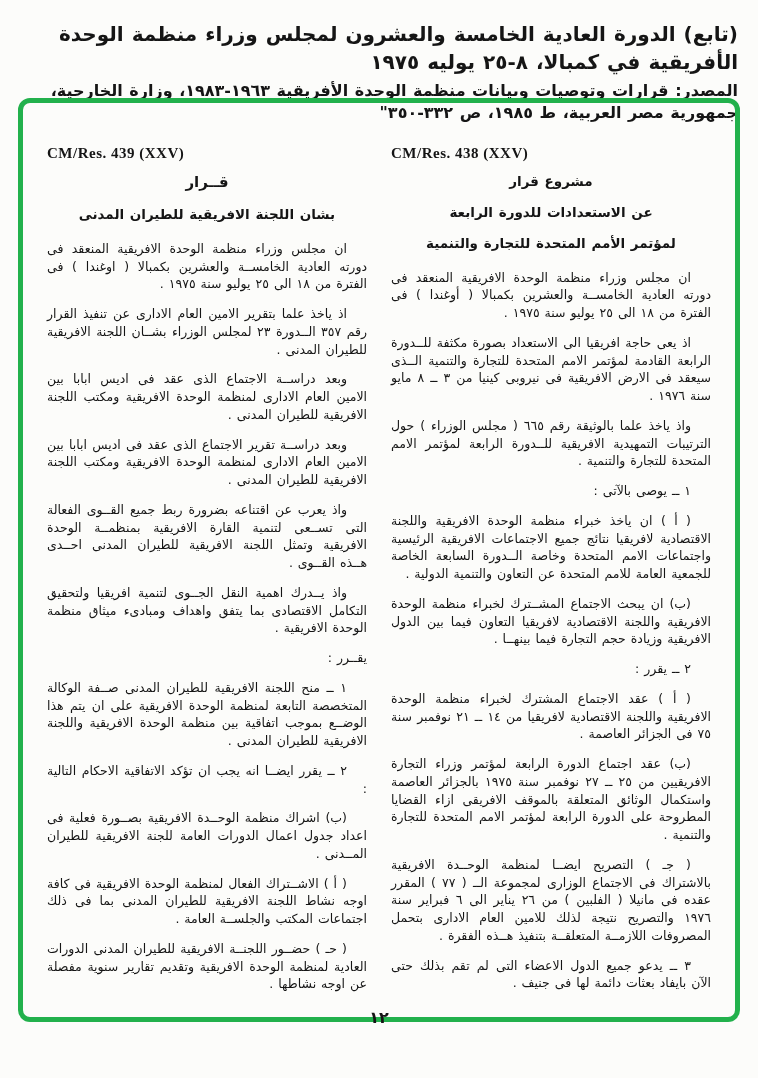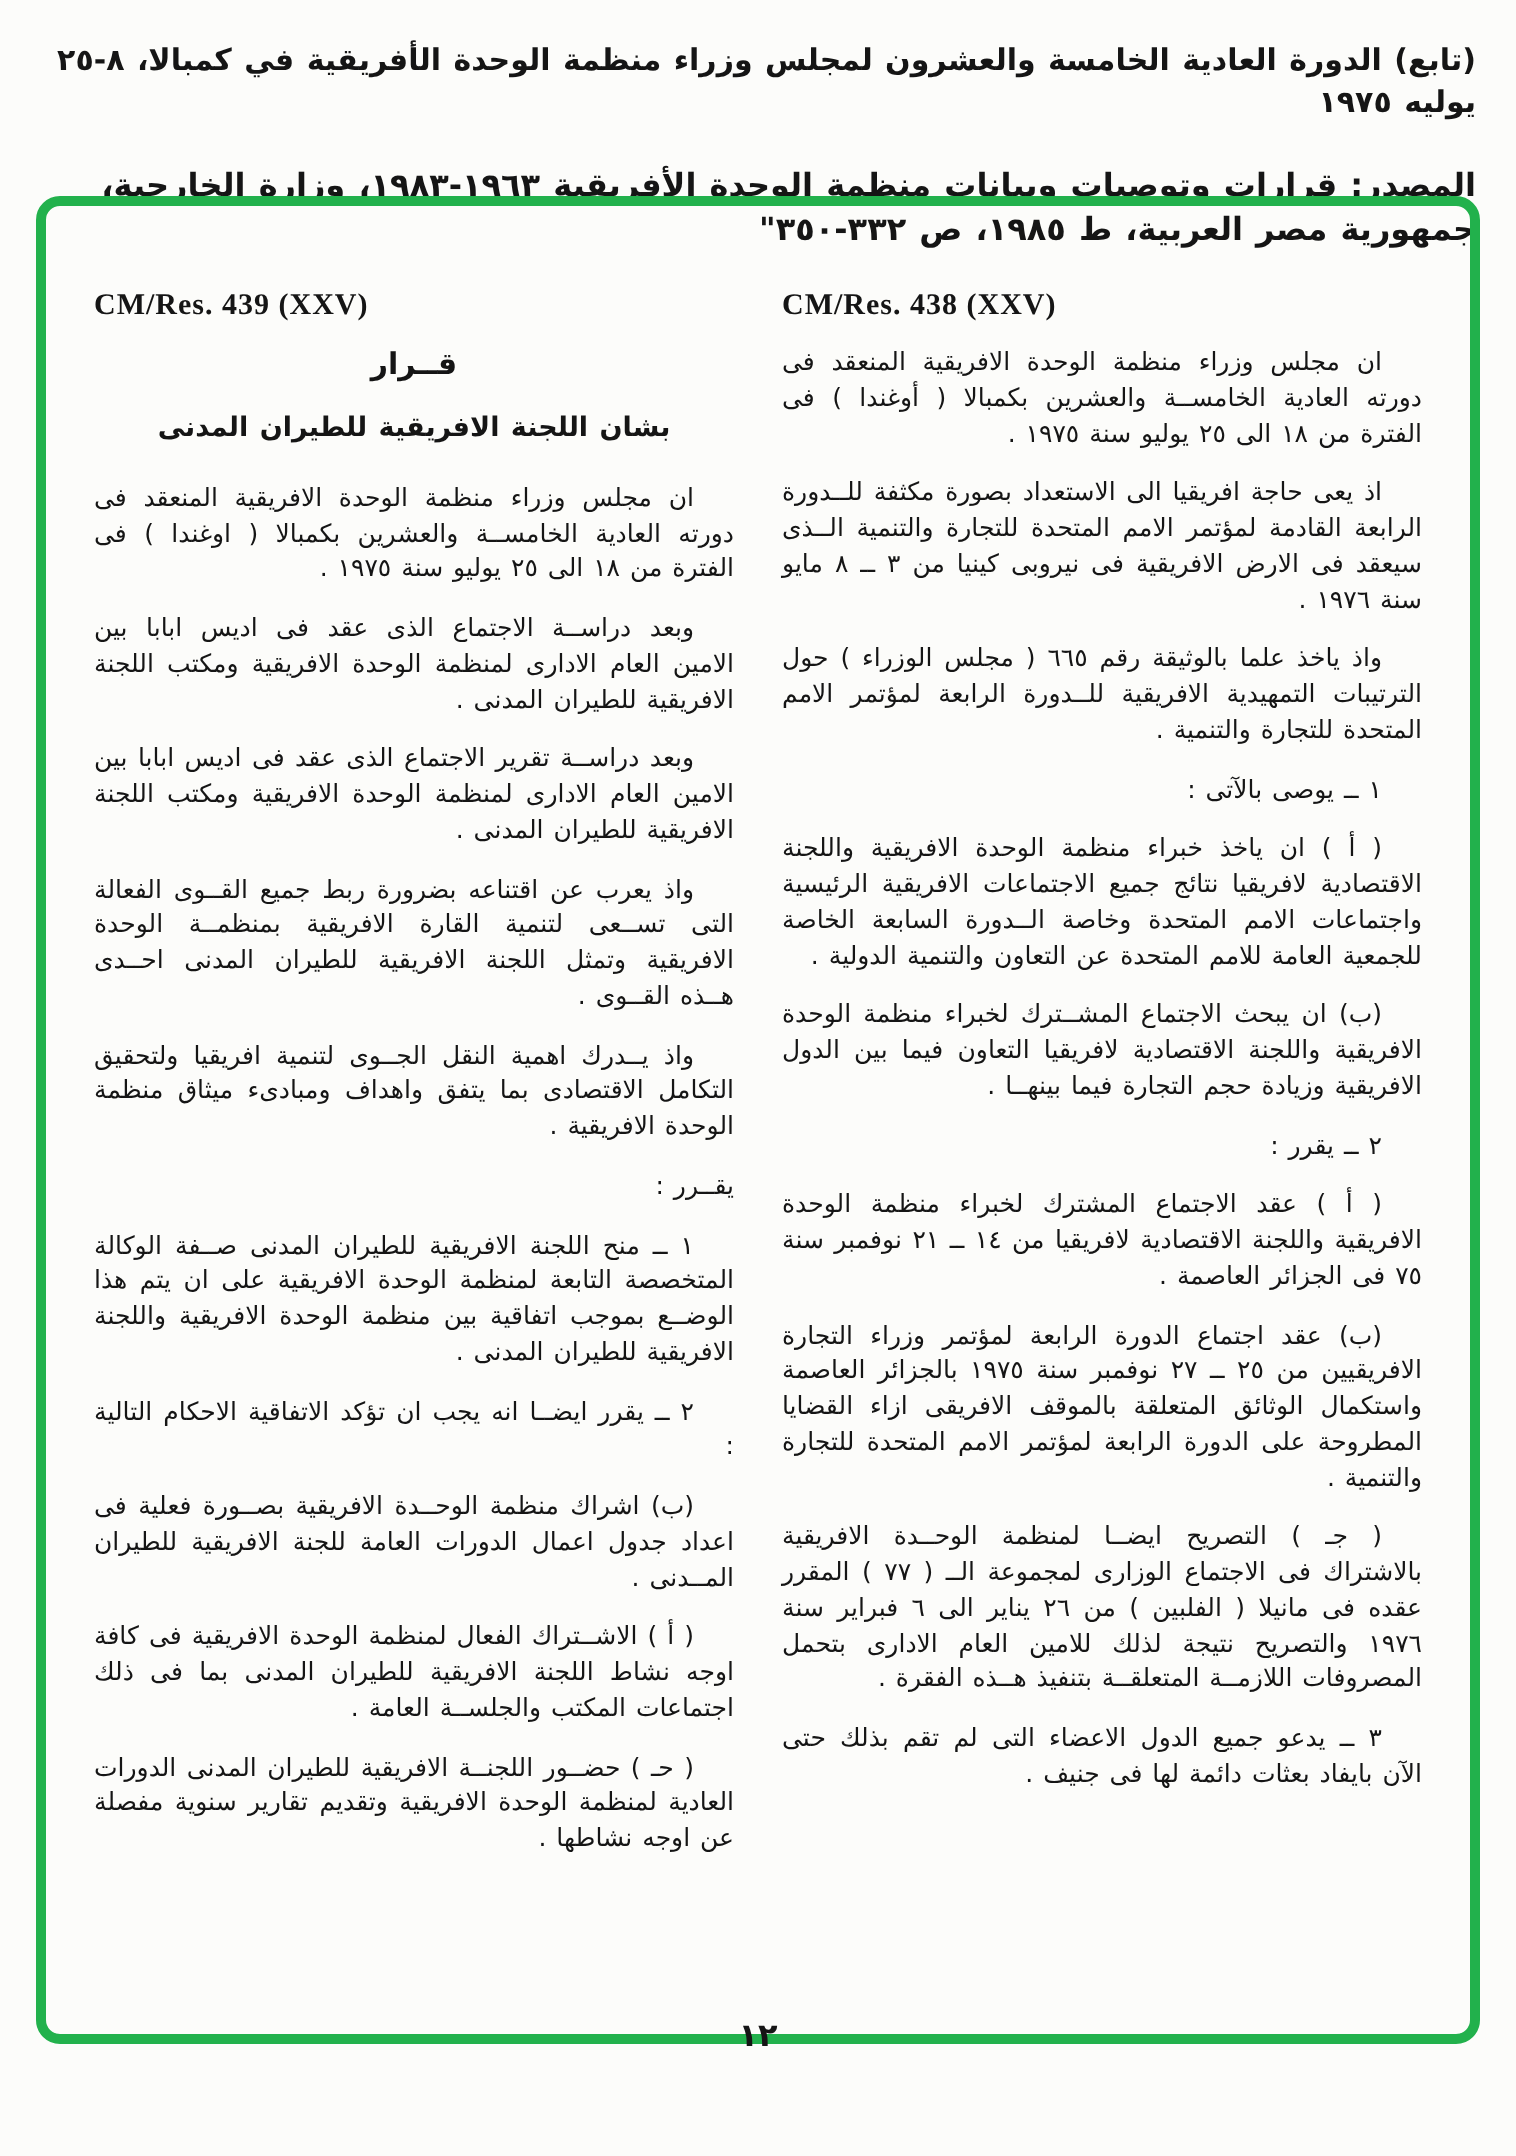--- a/index.html
+++ b/index.html
@@ -9,23 +9,23 @@
     position:relative;
     font-family:"DejaVu Sans", sans-serif;
     color:#151515;
     overflow:hidden;
   }
   .page-header{
     position:absolute;top:20px;left:18px;right:20px;
     direction:rtl;text-align:right;
   }
   .header-line1{
-    font-size:15px;font-weight:bold;line-height:1.4;
+    font-size:20px;font-weight:bold;line-height:1.4;
     letter-spacing:-0.2px;word-spacing:1px;
-    margin-bottom:20px;
+    margin-bottom:4px;
   }
   .header-line2{
     font-size:16px;font-weight:bold;line-height:1.4;
     word-spacing:1px;
   }
   .frame{
     position:absolute;left:18px;top:98px;
     width:722px;height:924px;
     box-sizing:border-box;
     border:5px solid #22b14c;
@@ -81,40 +81,46 @@
   <header class="page-header">
     <div class="header-line1">(تابع) الدورة العادية الخامسة والعشرون لمجلس وزراء منظمة الوحدة الأفريقية في كمبالا، ٨-٢٥ يوليه ١٩٧٥</div>
     <div class="header-line2">المصدر:  قرارات وتوصيات وبيانات منظمة الوحدة الأفريقية ١٩٦٣-١٩٨٣، وزارة الخارجية، جمهورية مصر العربية، ط ١٩٨٥، ص ٣٣٢-٣٥٠"</div>
   </header>
 
   <div class="frame" style="border-color: rgb(34, 177, 76);">
     <div class="columns">
 
       <section class="col">
         <div class="res-id">CM/Res. 438 (XXV)</div>
+        <div class="res-title">
+          <div class="t-line">مشروع قرار</div>
+          <div class="t-line">عن الاستعدادات للدورة الرابعة</div>
+          <div class="t-line">لمؤتمر الأمم المتحدة للتجارة والتنمية</div>
+        </div>
         <p class="body">ان مجلس وزراء منظمة الوحدة الافريقية المنعقد فى دورته العادية الخامســة والعشرين بكمبالا ( أوغندا ) فى الفترة من ١٨ الى ٢٥ يوليو سنة ١٩٧٥ .</p>
         <p class="body">اذ يعى حاجة افريقيا الى الاستعداد بصورة مكثفة للــدورة الرابعة القادمة لمؤتمر الامم المتحدة للتجارة والتنمية الــذى سيعقد فى الارض الافريقية فى نيروبى كينيا من ٣ ــ ٨ مايو سنة ١٩٧٦ .</p>
         <p class="body">واذ ياخذ علما بالوثيقة رقم ٦٦٥ ( مجلس الوزراء ) حول الترتيبات التمهيدية الافريقية للــدورة الرابعة لمؤتمر الامم المتحدة للتجارة والتنمية .</p>
         <p class="body">١ ــ يوصى بالآتى :</p>
         <p class="body">( أ ) ان ياخذ خبراء منظمة الوحدة الافريقية واللجنة الاقتصادية لافريقيا نتائج جميع الاجتماعات الافريقية الرئيسية واجتماعات الامم المتحدة وخاصة الــدورة السابعة الخاصة للجمعية العامة للامم المتحدة عن التعاون والتنمية الدولية .</p>
         <p class="body">(ب) ان يبحث الاجتماع المشــترك لخبراء منظمة الوحدة الافريقية واللجنة الاقتصادية لافريقيا التعاون فيما بين الدول الافريقية وزيادة حجم التجارة فيما بينهــا .</p>
         <p class="body">٢ ــ يقرر :</p>
         <p class="body">( أ ) عقد الاجتماع المشترك لخبراء منظمة الوحدة الافريقية واللجنة الاقتصادية لافريقيا من ١٤ ــ ٢١ نوفمبر سنة ٧٥ فى الجزائر العاصمة .</p>
         <p class="body">(ب) عقد اجتماع الدورة الرابعة لمؤتمر وزراء التجارة الافريقيين من ٢٥ ــ ٢٧ نوفمبر سنة ١٩٧٥ بالجزائر العاصمة واستكمال الوثائق المتعلقة بالموقف الافريقى ازاء القضايا المطروحة على الدورة الرابعة لمؤتمر الامم المتحدة للتجارة والتنمية .</p>
         <p class="body">( جـ ) التصريح ايضــا لمنظمة الوحــدة الافريقية بالاشتراك فى الاجتماع الوزارى لمجموعة الــ ( ٧٧ ) المقرر عقده فى مانيلا ( الفلبين ) من ٢٦ يناير الى ٦ فبراير سنة ١٩٧٦ والتصريح نتيجة لذلك للامين العام الادارى بتحمل المصروفات اللازمــة المتعلقــة بتنفيذ هــذه الفقرة .</p>
         <p class="body">٣ ــ يدعو جميع الدول الاعضاء التى لم تقم بذلك حتى الآن بايفاد بعثات دائمة لها فى جنيف .</p>
       </section>
 
       <section class="col">
         <div class="res-id">CM/Res. 439 (XXV)</div>
         <div class="res-title">
           <div class="t-line big">قــرار</div>
           <div class="t-line">بشان اللجنة الافريقية للطيران المدنى</div>
         </div>
         <p class="body">ان مجلس وزراء منظمة الوحدة الافريقية المنعقد فى دورته العادية الخامســة والعشرين بكمبالا ( اوغندا ) فى الفترة من ١٨ الى ٢٥ يوليو سنة ١٩٧٥ .</p>
+        <p class="body">اذ ياخذ علما بتقرير الامين العام الادارى عن تنفيذ القرار رقم ٣٥٧ الــدورة ٢٣ لمجلس الوزراء بشــان اللجنة الافريقية للطيران المدنى .</p>
         <p class="body">وبعد دراســة الاجتماع الذى عقد فى اديس ابابا بين الامين العام الادارى لمنظمة الوحدة الافريقية ومكتب اللجنة الافريقية للطيران المدنى .</p>
         <p class="body">وبعد دراســة تقرير الاجتماع الذى عقد فى اديس ابابا بين الامين العام الادارى لمنظمة الوحدة الافريقية ومكتب اللجنة الافريقية للطيران المدنى .</p>
         <p class="body">واذ يعرب عن اقتناعه بضرورة ربط جميع القــوى الفعالة التى تســعى لتنمية القارة الافريقية بمنظمــة الوحدة الافريقية وتمثل اللجنة الافريقية للطيران المدنى احــدى هــذه القــوى .</p>
         <p class="body">واذ يــدرك اهمية النقل الجــوى لتنمية افريقيا ولتحقيق التكامل الاقتصادى بما يتفق واهداف ومبادىء ميثاق منظمة الوحدة الافريقية .</p>
         <p class="body no-indent">يقــرر :</p>
         <p class="body">١ ــ منح اللجنة الافريقية للطيران المدنى صــفة الوكالة المتخصصة التابعة لمنظمة الوحدة الافريقية على ان يتم هذا الوضــع بموجب اتفاقية بين منظمة الوحدة الافريقية واللجنة الافريقية للطيران المدنى .</p>
         <p class="body">٢ ــ يقرر ايضــا انه يجب ان تؤكد الاتفاقية الاحكام التالية :</p>
         <p class="body">(ب) اشراك منظمة الوحــدة الافريقية بصــورة فعلية فى اعداد جدول اعمال الدورات العامة للجنة الافريقية للطيران المــدنى .</p>
         <p class="body">( أ ) الاشــتراك الفعال لمنظمة الوحدة الافريقية فى كافة اوجه نشاط اللجنة الافريقية للطيران المدنى بما فى ذلك اجتماعات المكتب والجلســة العامة .</p>
         <p class="body">( حـ ) حضــور اللجنــة الافريقية للطيران المدنى الدورات العادية لمنظمة الوحدة الافريقية وتقديم تقارير سنوية مفصلة عن اوجه نشاطها .</p>

